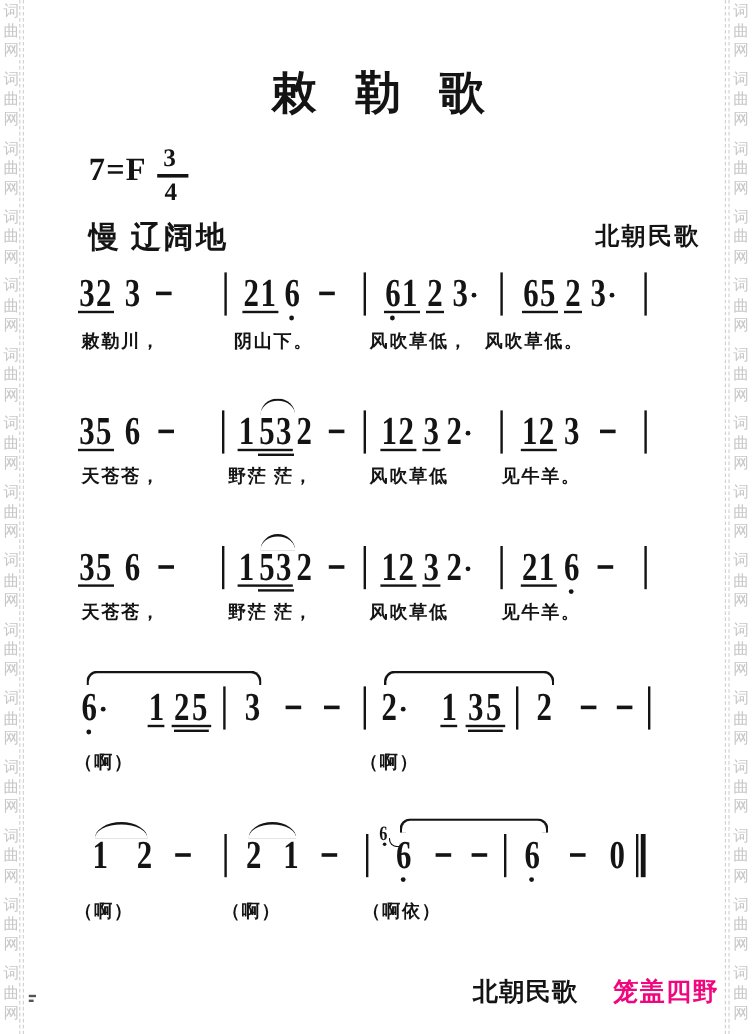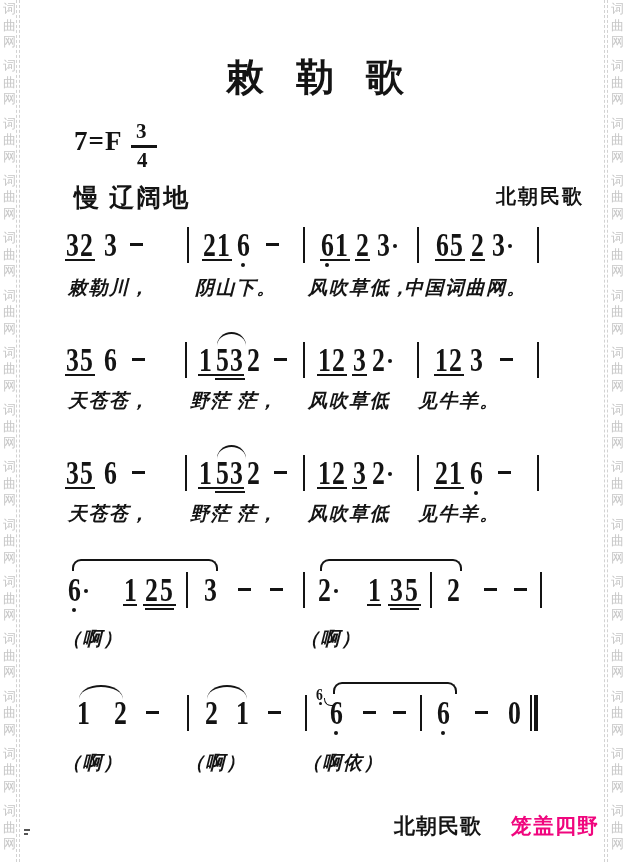--- a/index.html
+++ b/index.html
@@ -23,21 +23,21 @@
   .dash{position:absolute;width:13px;height:3px;background:#141414;}
   .bar{position:absolute;width:2px;height:36px;background:#141414;}
   .bar.thick{width:4px;}
   .uline{position:absolute;height:2px;background:#141414;}
   .arc{position:absolute;height:12px;border-top:2px solid #141414;
        border-radius:50% 50% 0 0/100% 100% 0 0;}
   .fslur{position:absolute;height:10px;border:2px solid #141414;border-bottom:none;
          border-radius:9px 9px 0 0;}
   .gtie{position:absolute;width:8px;height:7px;border-left:1.5px solid #141414;
         border-bottom:1.5px solid #141414;border-radius:0 0 0 7px;}
-  .lyric{position:absolute;font-weight:700;font-size:19px;letter-spacing:1.5px;white-space:pre;font-style:italic;}
+  .lyric{position:absolute;font-weight:700;font-size:15px;letter-spacing:1.5px;white-space:pre;}
   
   .wm{position:absolute;font-size:13px;line-height:13px;color:#c7c7c7;}
   .vdash{position:absolute;top:0;height:862px;width:0;border-left:1px dashed #d2d2d2;}
   
   .credit{position:absolute;top:812px;font-family:"Liberation Sans",sans-serif;
           font-weight:700;font-size:21px;letter-spacing:1px;white-space:pre;}
   .artifact{position:absolute;background:#555;}
 </style>
 </head>
 <body>
@@ -77,21 +77,21 @@
     <div class="bar" style="left: 537px; top: 227px;"></div>
     <div class="uline" style="left: 65px; top: 259px; width: 30px;"></div>
     <div class="uline" style="left: 202px; top: 259px; width: 30px;"></div>
     <div class="uline" style="left: 320px; top: 259px; width: 30px;"></div>
     <div class="uline" style="left: 355px; top: 259px; width: 15px;"></div>
     <div class="uline" style="left: 435px; top: 259px; width: 30px;"></div>
     <div class="uline" style="left: 470px; top: 259px; width: 15px;"></div>
     <div class="lyric" style="left: 68px; top: 275px;">敕勒川，</div>
     <div class="lyric" style="left: 195px; top: 275px;">阴山下。</div>
     <div class="lyric" style="left: 308px; top: 275px;">风吹草低，</div>
-    <div class="lyric" style="left: 404px; top: 275px;">中国词曲网。</div>
+    <div class="lyric" style="left: 404px; top: 275px;">风吹草低。</div>
     <div class="note" style="left: 66px; top: 347px;">3</div>
     <div class="note" style="left: 80px; top: 347px;">5</div>
     <div class="note" style="left: 104px; top: 347px;">6</div>
     <div class="dash" style="left: 132px; top: 358px;"></div>
     <div class="bar" style="left: 185px; top: 342px;"></div>
     <div class="note" style="left: 199px; top: 347px;">1</div>
     <div class="note" style="left: 216px; top: 347px;">5</div>
     <div class="note" style="left: 230px; top: 347px;">3</div>
     <div class="note" style="left: 247px; top: 347px;">2</div>
     <div class="dash" style="left: 274px; top: 358px;"></div>

